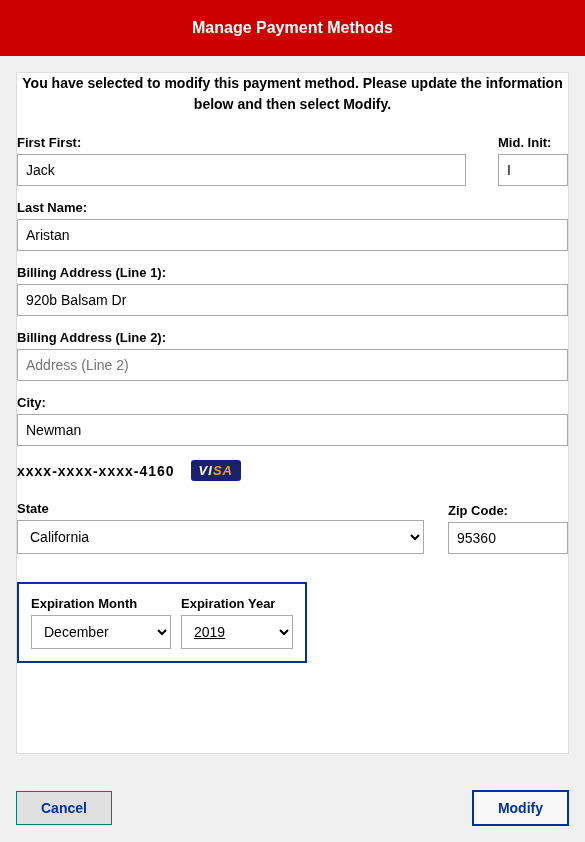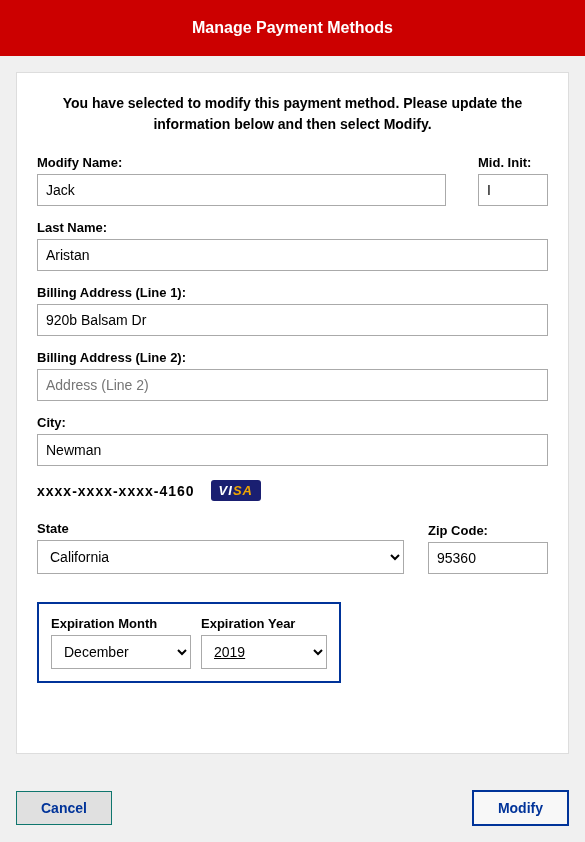--- a/index.html
+++ b/index.html
@@ -19,21 +19,20 @@
       font-weight: bold;
       font-size: 16px;
       text-align: center;
       padding: 19px 0;
     }
 
     .outer-container {
       background: #fff;
       margin: 16px;
       border: 1px solid #ddd;
-      padding: 20px;
       flex: 1;
     }
 
     .instruction-text {
       font-size: 14px;
       text-align: center;
       margin-bottom: 20px;
       line-height: 1.5;
       font-weight: bold;
     }
@@ -146,21 +145,21 @@
       font-size: 13px;
       font-weight: bold;
       margin-bottom: 4px;
     }
 
     .exp-group select {
       width: 140px;
     }
 
     .exp-year select {
-      width: 126px;
+      width: 112px;
       text-decoration: underline;
     }
 
     .bottom-buttons {
       display: flex;
       justify-content: space-between;
       align-items: center;
       margin-top: 20px;
       padding: 0 16px 16px 16px;
     }
@@ -192,21 +191,21 @@
   <span>Manage Payment Methods</span>
 </div>
 
 <div class="outer-container">
 
   <div class="instruction-text">You have selected to modify this payment method. Please update the information below and then select Modify.</div>
 
   
   <div class="form-row">
     <div class="form-group first-name-group">
-      <label>Modify Name:</label>
+      <label>First First:</label>
       <input type="text" id="firstName" value="Jack" style="">
     </div>
     <div class="form-group mid-init-group">
       <label>Mid. Init:</label>
       <input type="text" id="midInit" value="I" style="">
     </div>
   </div>
 
   
   <div class="form-group">

